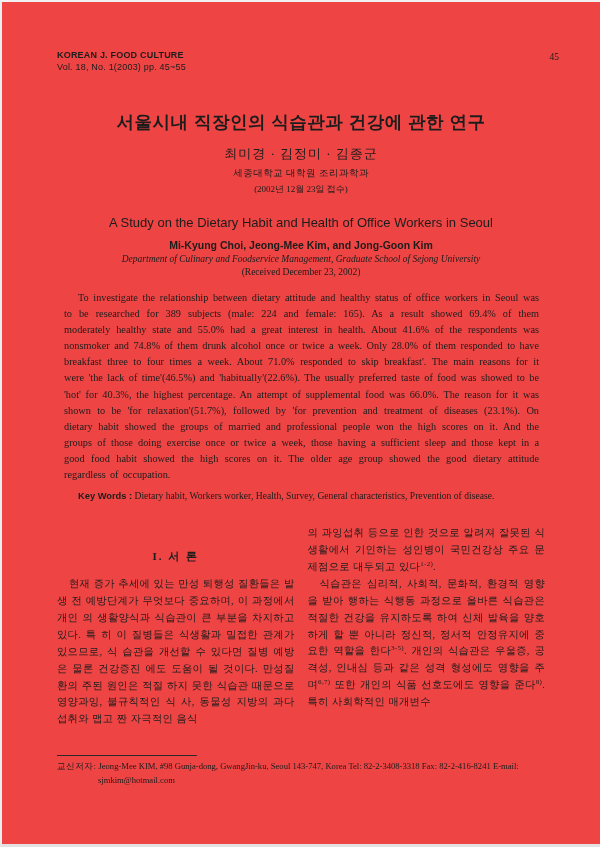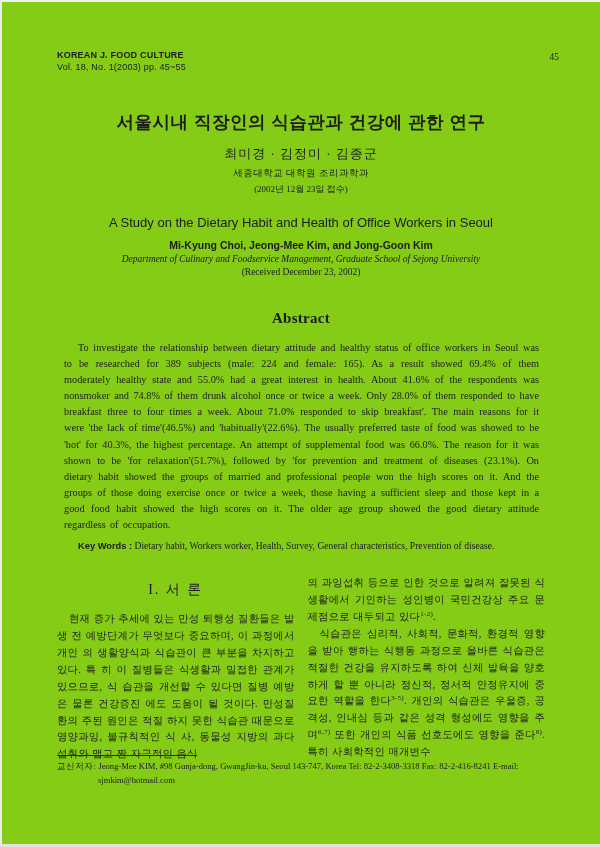--- a/index.html
+++ b/index.html
@@ -2,21 +2,21 @@
 <html><head>
 <meta charset="utf-8">
 <style>
   * { margin: 0; padding: 0; box-sizing: border-box; }
   html, body { background: #e9e9e9; }
   .page {
     position: relative;
     width: 600px;
     height: 847px;
     margin: 0 auto;
-    background: #84cc16;
+    background: #ef4444;
     border-left: 2px solid #ededed;
     border-top: 2px solid #f1f1f1;
     border-bottom: 3px solid #e2e2e2;
     color: #1c1c1c;
     font-family: "Liberation Serif", serif;
     overflow: hidden;
     padding: 48px 55px 0 55px;
   }
   
   .journal-header { position: relative; font-family: "Liberation Sans", sans-serif; }
@@ -41,21 +41,21 @@
     line-height: 16.1px;
     text-align: justify;
     text-indent: 14px;
     word-spacing: 1.6px;
   }
   .keywords { margin: 7px 6px 0 7px; font-size: 9.6px; text-indent: 14px; }
   .keywords-label { font-family: "Liberation Sans", sans-serif; font-weight: bold; font-size: 9.3px; }
   
   .columns { display: flex; gap: 13px; margin-top: 24px; }
   .col { width: 50%; }
-  .section-heading { text-align: center; font-weight: normal; font-size: 14px; letter-spacing: 2px; margin-top: 6px; margin-bottom: 12px; }
+  .section-heading { text-align: center; font-weight: bold; font-size: 11px; letter-spacing: 2px; margin-top: 24px; margin-bottom: 12px; }
   .body-ko {
     font-size: 10.3px;
     line-height: 16.9px;
     text-align: justify;
     word-spacing: 0.5px;
     letter-spacing: 0.3px;
   }
   .body-ko.indent { text-indent: 12px; }
   .body-ko sup { font-size: 7px; line-height: 0; }
   
@@ -83,21 +83,20 @@
   <h1 class="title-ko">서울시내 직장인의 식습관과 건강에 관한 연구</h1>
   <div class="authors-ko">최미경 · 김정미 · 김종군</div>
   <div class="affil-ko">세종대학교 대학원 조리과학과</div>
   <div class="received-ko">(2002년 12월 23일 접수)</div>
 
   <h2 class="title-en">A Study on the Dietary Habit and Health of Office Workers in Seoul</h2>
   <div class="authors-en">Mi-Kyung Choi, Jeong-Mee Kim, and Jong-Goon Kim</div>
   <div class="affil-en">Department of Culinary and Foodservice Management, Graduate School of Sejong University</div>
   <div class="received-en">(Received December 23, 2002)</div>
 
-  <h3 class="abstract-heading">Abstract</h3>
   <p class="abstract-body">To investigate the relationship between dietary attitude and healthy status of office workers in Seoul was to be researched for 389 subjects (male: 224 and female: 165). As a result showed 69.4% of them moderately healthy state and 55.0% had a great interest in health. About 41.6% of the respondents was nonsmoker and 74.8% of them drunk alcohol once or twice a week. Only 28.0% of them responded to have breakfast three to four times a week. About 71.0% responded to skip breakfast'. The main reasons for it were 'the lack of time'(46.5%) and 'habitually'(22.6%). The usually preferred taste of food was showed to be 'hot' for 40.3%, the highest percentage. An attempt of supplemental food was 66.0%. The reason for it was shown to be 'for relaxation'(51.7%), followed by 'for prevention and treatment of diseases (23.1%). On dietary habit showed the groups of married and professional people won the high scores on it. And the groups of those doing exercise once or twice a week, those having a sufficient sleep and those kept in a good food habit showed the high scores on it. The older age group showed the good dietary attitude regardless of occupation.</p>
   <p class="keywords"><span class="keywords-label">Key Words :</span> <span>Dietary habit, Workers worker, Health, Survey, General characteristics, Prevention of disease.</span></p>
 
   <div class="columns">
     <div class="col">
       <div class="section-heading">I. 서 론</div>
       <p class="body-ko indent">현재 증가 추세에 있는 만성 퇴행성 질환들은 발생 전 예방단계가 무엇보다 중요하며, 이 과정에서 개인 의 생활양식과 식습관이 큰 부분을 차지하고 있다. 특 히 이 질병들은 식생활과 밀접한 관계가 있으므로, 식 습관을 개선할 수 있다면 질병 예방은 물론 건강증진 에도 도움이 될 것이다. 만성질환의 주된 원인은 적절 하지 못한 식습관 때문으로 영양과잉, 불규칙적인 식 사, 동물성 지방의 과다 섭취와 맵고 짠 자극적인 음식</p>
     </div>
     <div class="col">
       <p class="body-ko"><span>의 과잉섭취 등으로 인한 것으로 알려져 잘못된 식생활에서 기인하는 성인병이 국민건강상 주요 문제점으로 대두되고 있다</span><sup>1-2)</sup><span>.</span></p>

